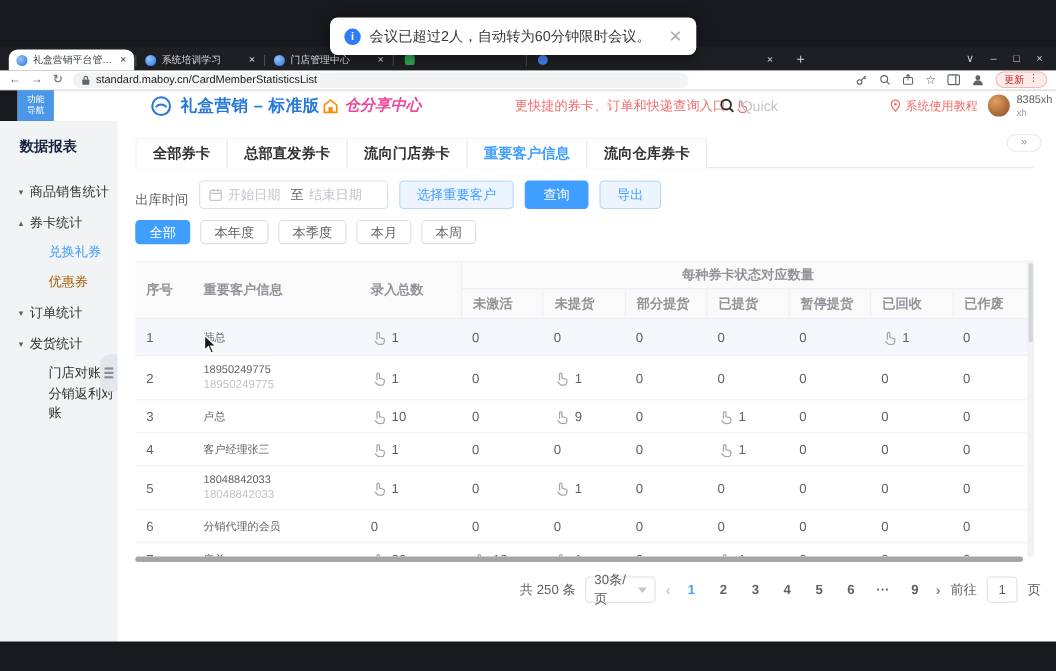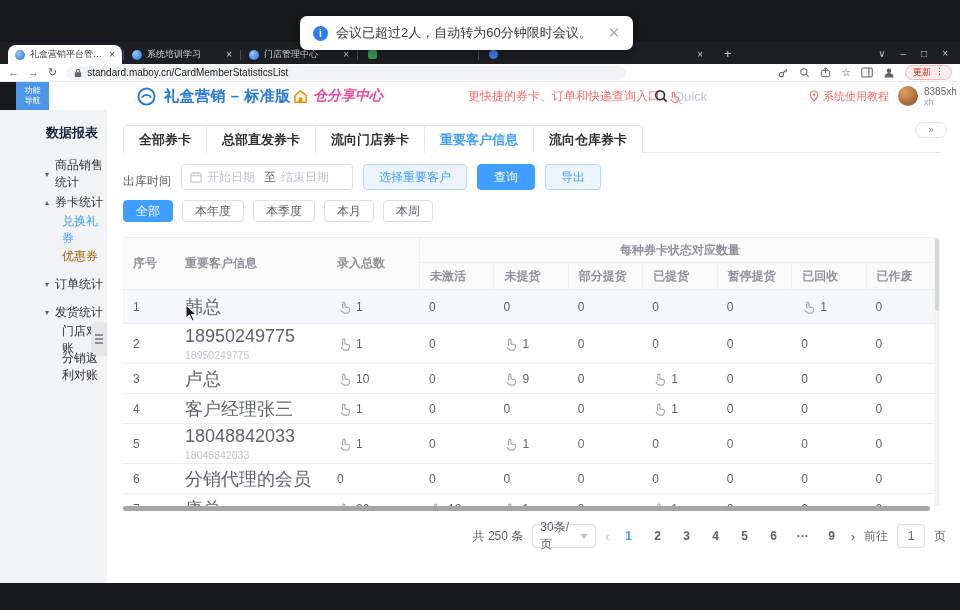--- a/index.html
+++ b/index.html
@@ -56,26 +56,26 @@
   .quick-word { color:#c0c4cc; font-size:13px; }
   .tutorial { position:absolute; left:793px; top:0; height:28px; display:flex; align-items:center; gap:4px;
               color:#f56c6c; font-size:11px; cursor:pointer; }
   .user { position:absolute; left:882px; top:0; height:28px; display:flex; align-items:center; gap:6px; }
   .avatar { width:20px; height:20px; border-radius:50%; background:radial-gradient(circle at 35% 30%, #e0a060, #8a4a22); flex:none; }
   .uname { font-size:10px; color:#5f6368; line-height:11px; }
   .usub { font-size:9px; color:#9aa0a6; line-height:10px; }
 
   
   .main { position:absolute; top:110px; left:0; right:0; bottom:27px; background:#fff; }
-  .sidebar { position:absolute; left:0; top:0; bottom:0; width:107px; background:#f2f3f5;padding-left:28px; }
+  .sidebar { position:absolute; left:0; top:0; bottom:0; width:107px; background:#f2f3f5; }
   .side-title { padding:14px 0 10px 18px; font-size:13px; font-weight:700; color:#17233d; }
   .side-items { margin-top:8px; }
   .s-item { display:flex; align-items:center; font-size:12px; color:#303133; cursor:pointer; height:28px; }
   .s-item.group { padding-left:17px; gap:6px; }
-  .s-item.sub { padding-left:34px; height:27px; }
+  .s-item.sub { padding-left:34px; height:27px;margin-left:10px; }
   .s-item.active .s-label { color:#409EFF; }
   .s-item.muted .s-label { color:#a16207; }
   .s-arrow { font-size:8px; color:#5a5e66; }
   .side-handle { position:absolute; right:0; top:212px; width:16px; height:34px; background:#e3e6ea;
                  border-radius:8px 0 0 8px; display:flex; flex-direction:column; justify-content:center; align-items:center; gap:2px; cursor:pointer; }
   .side-handle i { display:block; width:8px; height:2px; background:#8a8e95; }
 
   .content { position:absolute; left:107px; right:0; top:0; bottom:0; background:#fff; }
   .ctabs-row { position:absolute; top:15px; left:16px; right:20px; height:28px; border-bottom:1px solid #e4e7ed; }
   .ctabs-box { display:inline-flex; height:28px; border:1px solid #e4e7ed; border-bottom:none; border-radius:4px 4px 0 0; background:#fff; overflow:hidden; }
@@ -108,21 +108,21 @@
   .th-idx { grid-row:1/3; grid-column:1; }
   .th-cust { grid-row:1/3; grid-column:2; }
   .th-total { grid-row:1/3; grid-column:3; }
   .th-group { grid-row:1; grid-column:4/11; justify-content:center; padding-left:0; border-bottom:1px solid #ebeef5; border-left:1px solid #ebeef5; }
   .th-status { grid-row:2; border-left:1px solid #ebeef5; }
   .trow { border-bottom:1px solid #ebeef5; background:#fff; height:30px; cursor:default; }
   .trow.tall { height:40px; }
   .trow.hover { background:#f5f7fa; height:34px; }
   .tcell { display:flex; align-items:center; padding-left:10px; font-size:12px; color:#606266; overflow:hidden; }
   .c-name { flex-direction:column; align-items:flex-start; justify-content:center; }
-  .nm { font-size:18px; color:#5f6368; }
+  .nm { font-size:10px; color:#5f6368; }
   .snm { font-size:10.5px; color:#c0c4cc; margin-top:2px; }
   .hand { width:14px; height:14px; margin-right:5px; display:inline-flex; flex:none; }
   .hand svg { width:14px; height:14px; }
 
   .hbar { position:absolute; top:396px; left:16px; right:30px; height:5px; background:#a6a6a6; border-radius:3px; cursor:pointer; }
   .vbar { position:absolute; top:127px; right:20px; width:6px; height:269px; background:#f2f2f2; }
   .vthumb { margin:2px 1px; width:4px; height:72px; background:#d3d6db; border-radius:2px; }
 
   .cursor-arrow { position:absolute; left:78px; top:194px; z-index:20; pointer-events:none; }
 

